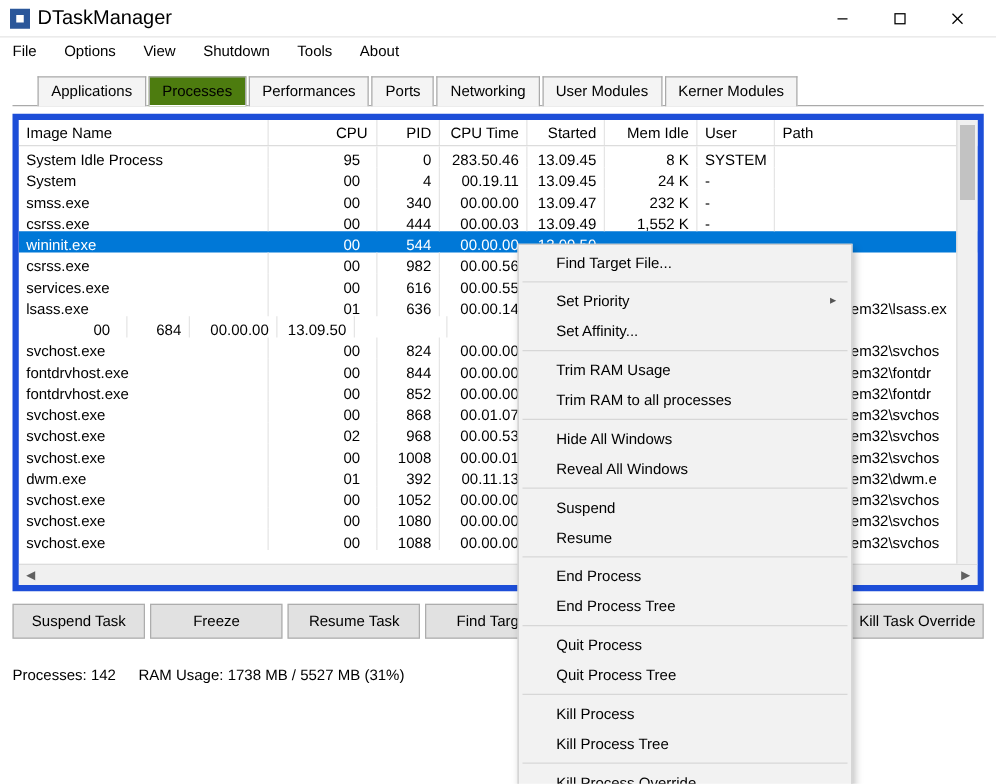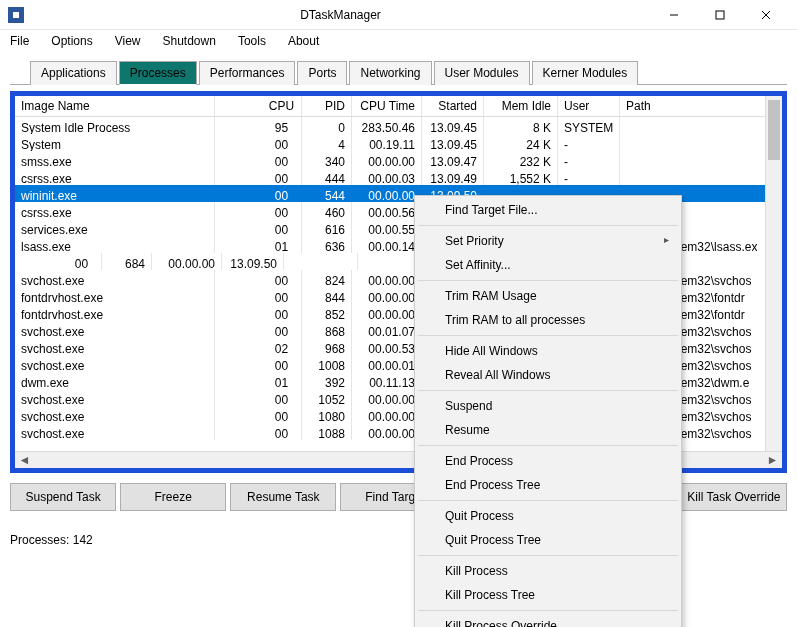--- a/index.html
+++ b/index.html
@@ -1,28 +1,28 @@
 <!DOCTYPE html>
 <html><head>
 <meta charset="utf-8">
 <style>
 * { margin: 0; padding: 0; box-sizing: border-box; font-family: "Segoe UI", Tahoma, sans-serif; font-size: 12px; }
 body { background: #fff; width: 797px; height: 627px; overflow: hidden; position: relative; }
 .titlebar { height: 30px; display: flex; align-items: center; padding: 0 8px; border-bottom: 1px solid #e5e5e5; }
 .titlebar .icon { width: 16px; height: 16px; background: #2b579a; margin-right: 6px; display:flex; align-items:center; justify-content:center; }
 .titlebar .icon svg { width: 10px; height: 10px; }
-.title { flex: 1; font-size: 12px; text-align: center; }
+.title { flex: 1; font-size: 16px; }
 .winbtn { width: 46px; height: 30px; display: flex; align-items: center; justify-content: center; }
 .winbtn svg { width: 10px; height: 10px; }
 .menubar { display: flex; padding: 2px 6px; gap: 14px; font-size: 12px; }
 .menu-item { padding: 2px 4px; cursor: default; }
 .client { padding: 8px 10px 2px 10px; }
 .tabs { display: flex; border-bottom: 1px solid #aaa; padding-left: 20px; }
 .tab { border: 1px solid #aaa; border-bottom: none; background: #f4f4f4; padding: 4px 10px; margin-right: 2px; font-size: 12px; cursor: default; position: relative; top: 1px; }
-.tab.active { background: #0f766e; border-bottom: 1px solid #fff; }
+.tab.active { background: #4d7c0f; border-bottom: 1px solid #fff; }
 .table-wrap { border: 5px solid #1d4ed8; margin-top: 6px; height: 382px; overflow: hidden; position: relative; display: flex; flex-direction: column; }
 .thead, .row { display: flex; font-size: 12px; }
 .thead { background: #fff; border-bottom: 1px solid #dcdcdc; }
 .th, .td { padding: 3px 6px; border-right: 1px solid #e5e5e5; overflow: hidden; white-space: nowrap; text-overflow: clip; }
 .th { font-weight: normal; color: #000; }
 .col-image { width: 200px; }
 .col-cpu { width: 40px; text-align: center; margin-left: 47px; }
 .col-pid { width: 50px; text-align: right; }
 .col-time { width: 70px; text-align: right; }
 .col-started { width: 62px; text-align: right; }
@@ -152,21 +152,21 @@
           <div class="td col-pid">544</div>
           <div class="td col-time">00.00.00</div>
           <div class="td col-started">13.09.50</div>
           <div class="td col-mem"></div>
           <div class="td col-user"></div>
           <div class="td col-path"></div>
         </div>
         <div class="row">
           <div class="td col-image">csrss.exe</div>
           <div class="td col-cpu">00</div>
-          <div class="td col-pid">460</div>
+          <div class="td col-pid">982</div>
           <div class="td col-time">00.00.56</div>
           <div class="td col-started">13.09.50</div>
           <div class="td col-mem"></div>
           <div class="td col-user"></div>
           <div class="td col-path"></div>
         </div>
         <div class="row">
           <div class="td col-image">services.exe</div>
           <div class="td col-cpu">00</div>
           <div class="td col-pid">616</div>
@@ -310,20 +310,21 @@
     <div class="btn">Freeze</div>
     <div class="btn">Resume Task</div>
     <div class="btn">Find Targe</div>
     <div class="btn" style="visibility:hidden"></div>
     <div class="btn" style="text-align:right;padding-right:10px">k</div>
     <div class="btn">Kill Task Override</div>
   </div>
 
   <div class="status">
     <span><span>Processes:</span> <span>142</span></span>
+    <span><span>RAM Usage:</span> <span>1738 MB / 5527 MB (31%)</span></span>
   </div>
 </div>
 
 <div class="context" id="ctx">
     <div class="ctx-item">Find Target File...</div>
     <div class="ctx-sep"></div>
     <div class="ctx-item has-sub">Set Priority</div>
     <div class="ctx-item">Set Affinity...</div>
     <div class="ctx-sep"></div>
     <div class="ctx-item">Trim RAM Usage</div>

